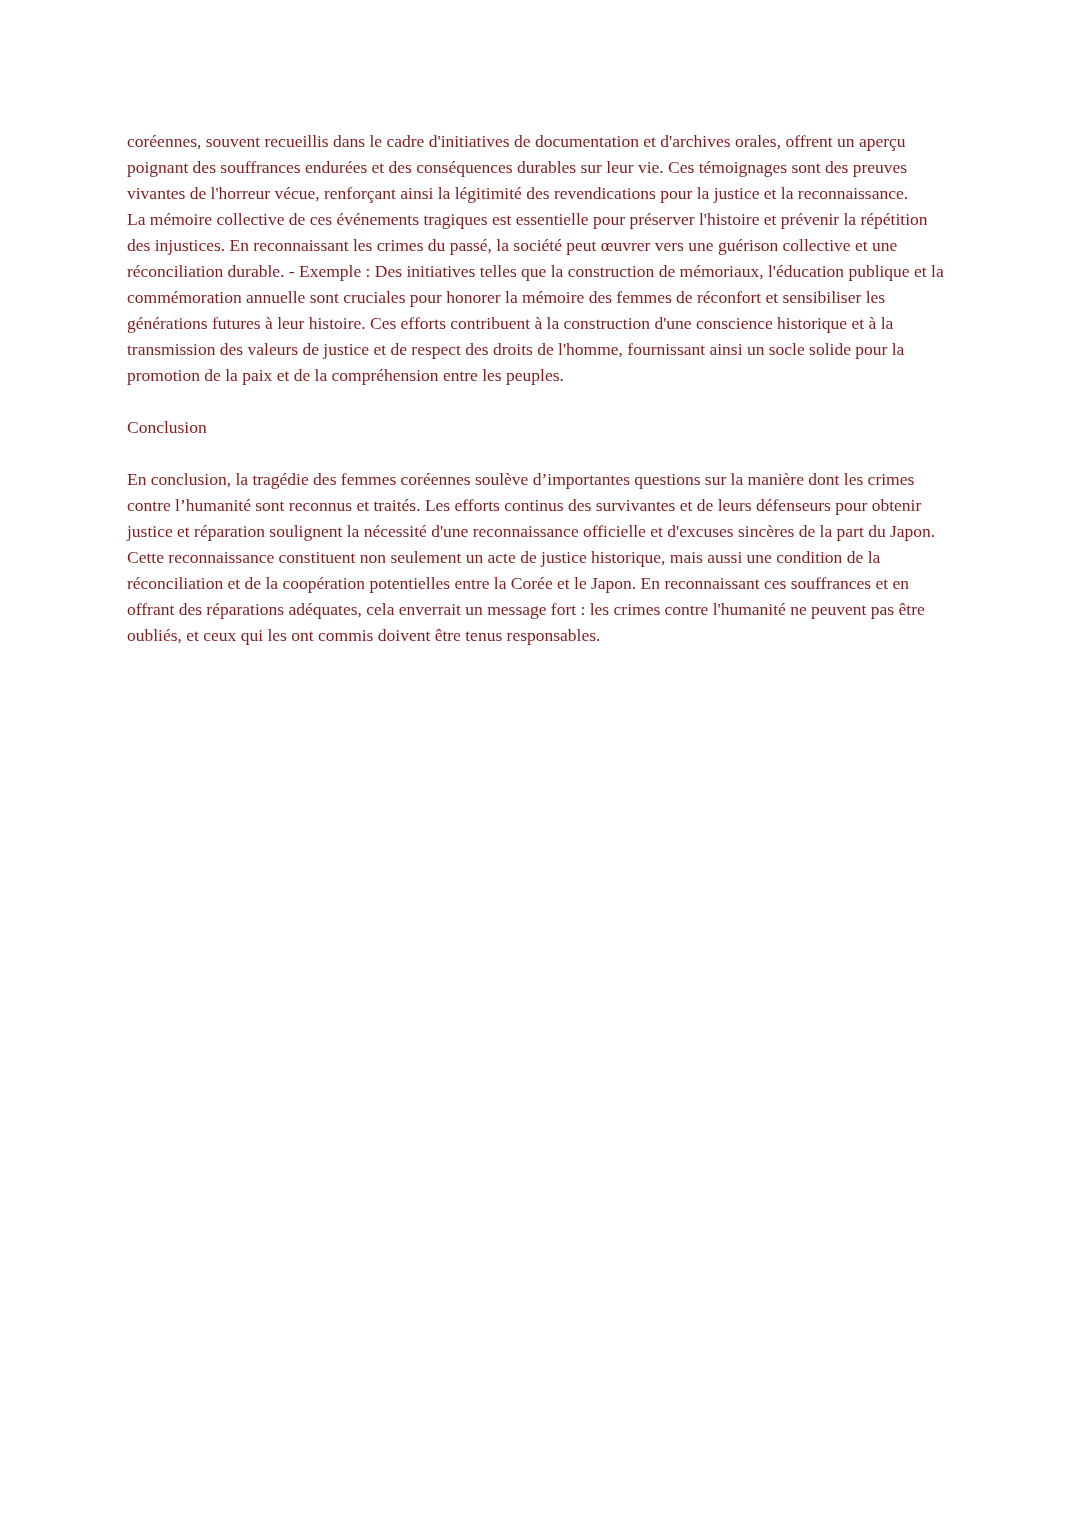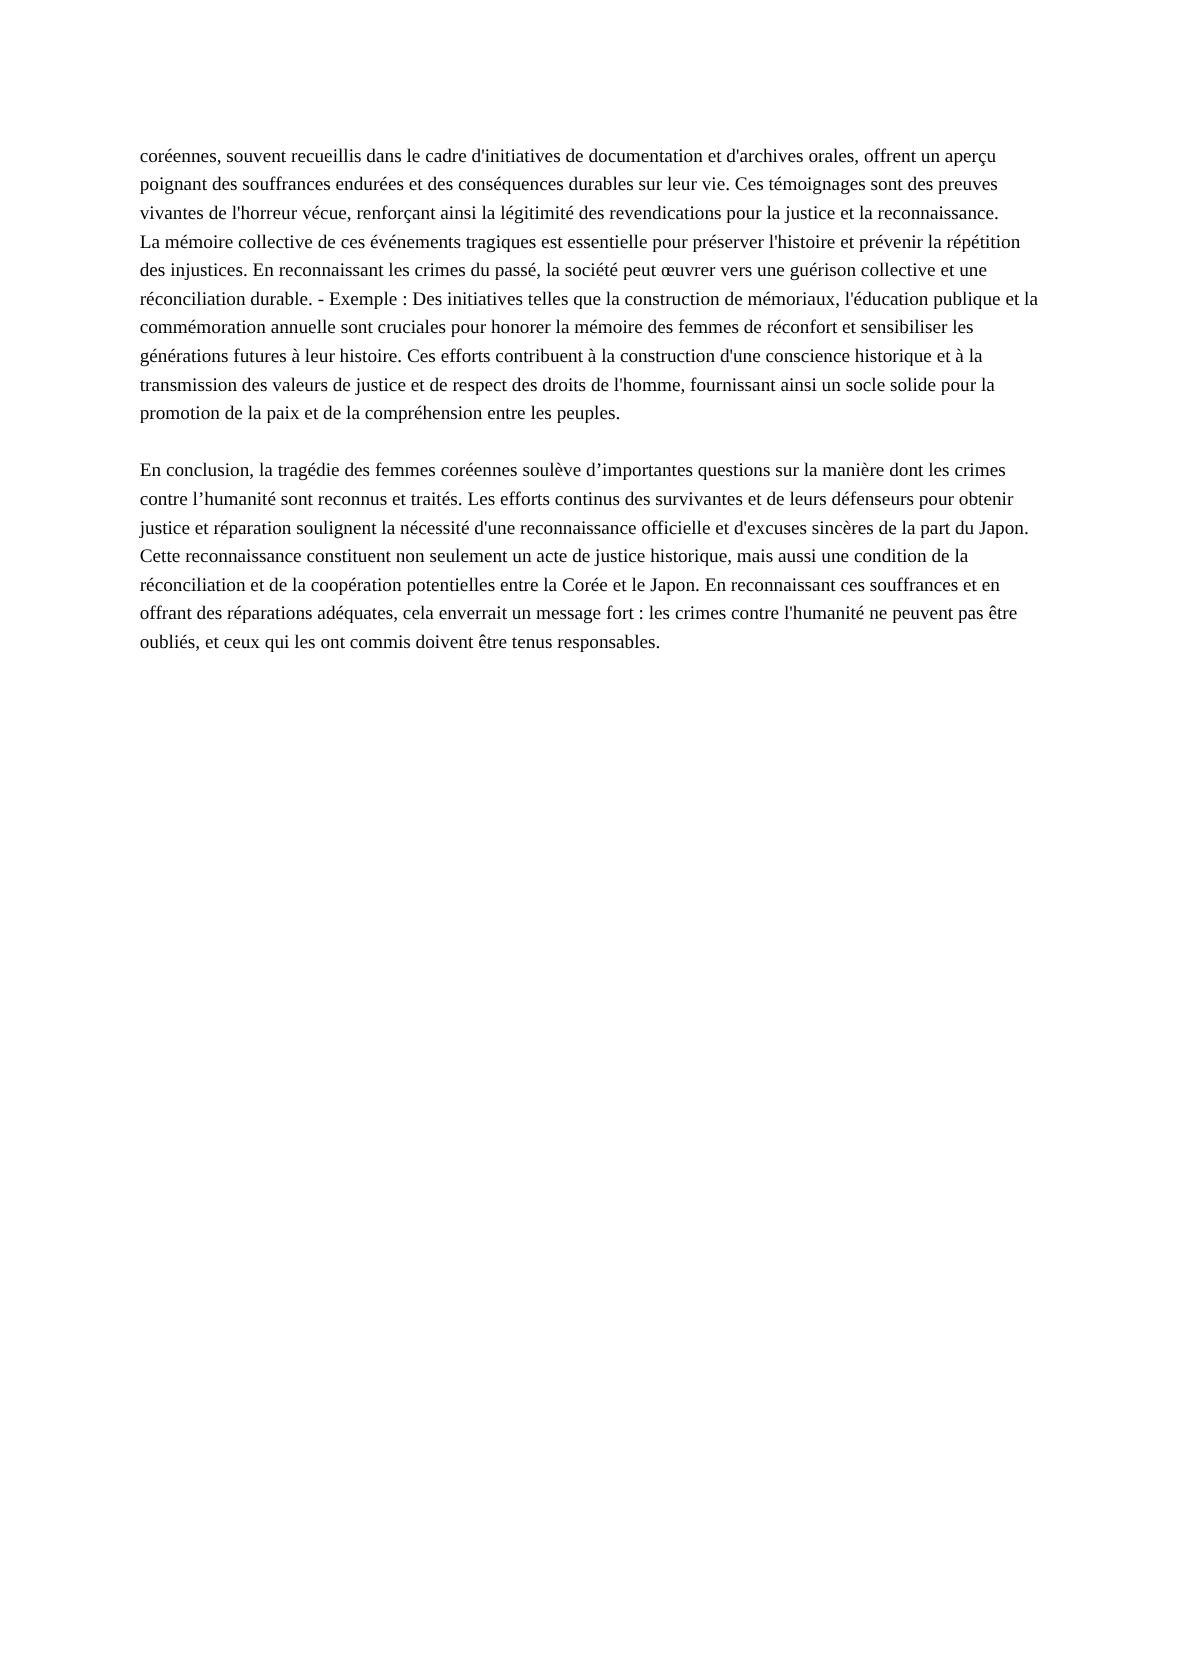--- a/index.html
+++ b/index.html
@@ -16,33 +16,34 @@
     overflow: hidden;
   }
   .content {
     position: absolute;
     left: 127px;
     top: 128px;
     width: 826px;
     font-family: "Liberation Serif", "DejaVu Serif", serif;
     font-size: 17.5px;
     line-height: 26px;
-    color: #000000;
+    color: #7f1d1d;
     text-align: left;
   }
   .content p {
     margin: 0;
     word-spacing: normal;
   }
   .para-gap {
     margin-top: 26px !important;
   }
 </style>
 </head>
 <body>
 
 <div class="page">
   <div class="content">
     <p>coréennes, souvent recueillis dans le cadre d'initiatives de documentation et d'archives orales, offrent un aperçu poignant des souffrances endurées et des conséquences durables sur leur vie. Ces témoignages sont des preuves vivantes de l'horreur vécue, renforçant ainsi la légitimité des revendications pour la justice et la reconnaissance.</p>
     <p>La mémoire collective de ces événements tragiques est essentielle pour préserver l'histoire et prévenir la répétition des injustices. En reconnaissant les crimes du passé, la société peut œuvrer vers une guérison collective et une réconciliation durable. - Exemple : Des initiatives telles que la construction de mémoriaux, l'éducation publique et la commémoration annuelle sont cruciales pour honorer la mémoire des femmes de réconfort et sensibiliser les générations futures à leur histoire. Ces efforts contribuent à la construction d'une conscience historique et à la transmission des valeurs de justice et de respect des droits de l'homme, fournissant ainsi un socle solide pour la promotion de la paix et de la compréhension entre les peuples.</p>
+    <p class="para-gap">Conclusion</p>
     <p class="para-gap">En conclusion, la tragédie des femmes coréennes soulève d’importantes questions sur la manière dont les crimes contre l’humanité sont reconnus et traités. Les efforts continus des survivantes et de leurs défenseurs pour obtenir justice et réparation soulignent la nécessité d'une reconnaissance officielle et d'excuses sincères de la part du Japon. Cette reconnaissance constituent non seulement un acte de justice historique, mais aussi une condition de la réconciliation et de la coopération potentielles entre la Corée et le Japon. En reconnaissant ces souffrances et en offrant des réparations adéquates, cela enverrait un message fort : les crimes contre l'humanité ne peuvent pas être oubliés, et ceux qui les ont commis doivent être tenus responsables.</p>
   </div>
 </div>
 
 </body></html>

